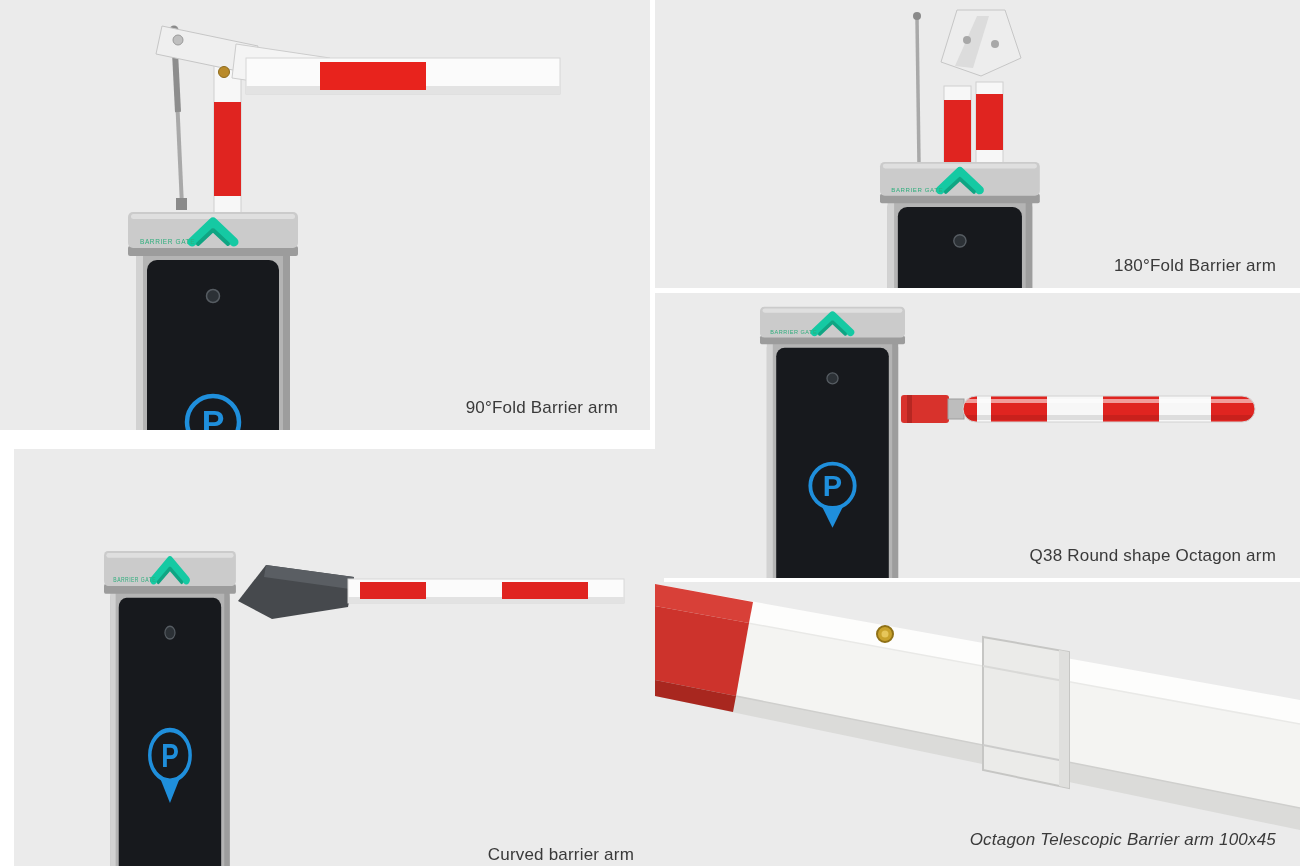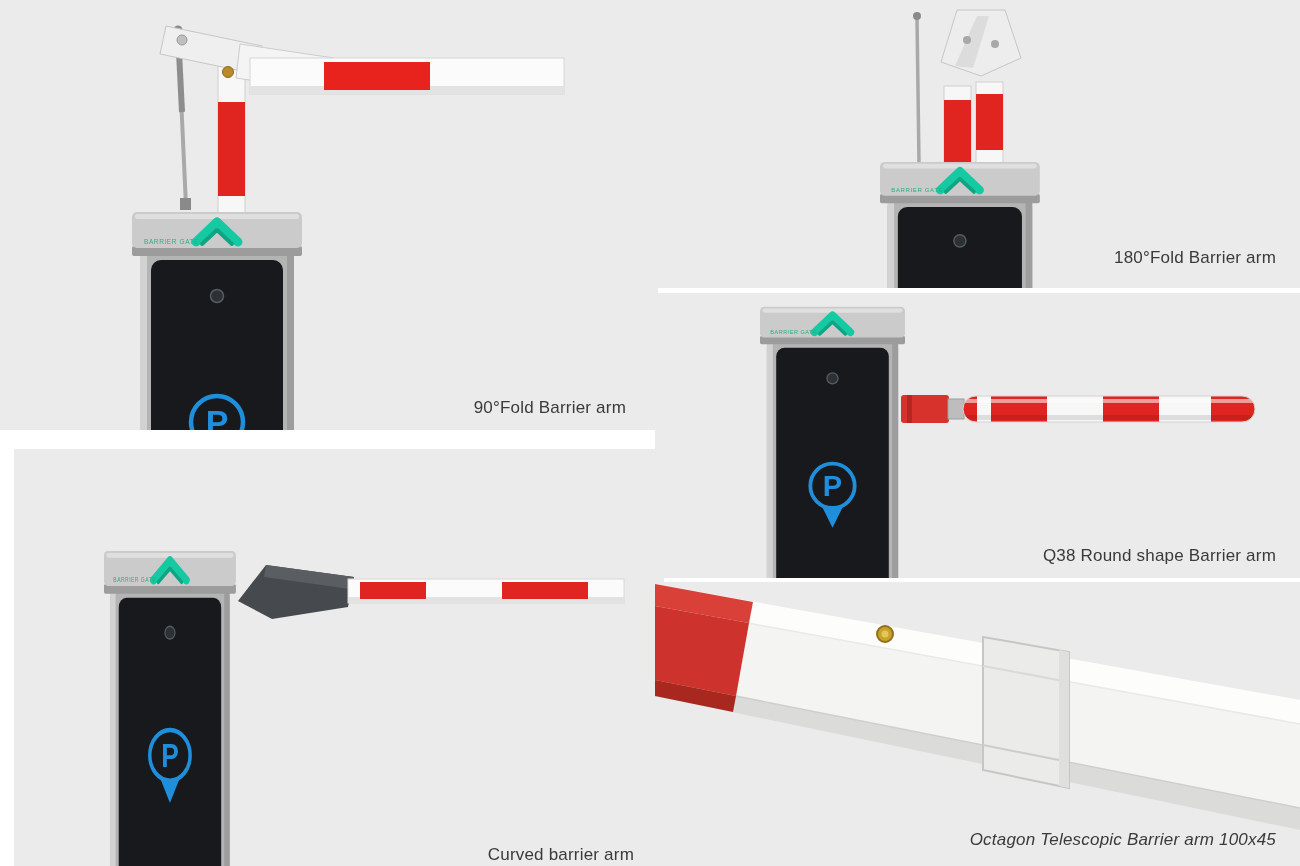--- a/index.html
+++ b/index.html
@@ -3,21 +3,21 @@
 <meta charset="utf-8">
 <style>
   html,body{margin:0;padding:0;background:#ffffff;}
   .canvas{position:relative;width:1300px;height:866px;background:#ffffff;overflow:hidden;
           font-family:"Liberation Sans",sans-serif;}
   .cell{position:absolute;background:#ebebeb;overflow:hidden;}
   .cell svg.art{position:absolute;left:0;top:0;width:100%;height:100%;display:block;}
   .label{position:absolute;color:#3a3a3a;font-size:17px;font-weight:400;letter-spacing:0.2px;
          white-space:nowrap;z-index:5;}
   
-  #cell-fold90   {left:0;    top:0;   width:650px;height:430px;padding-left:8px;}
+  #cell-fold90   {left:0;    top:0;   width:650px;height:430px;}
   #cell-curved   {left:0;    top:435px;width:650px;height:431px;}
   #cell-fold180  {left:655px;top:0;   width:645px;height:288px;}
   #cell-q38      {left:655px;top:293px;width:645px;height:285px;}
   #cell-octagon  {left:655px;top:582px;width:645px;height:284px;font-style:italic;}
 </style>
 </head>
 <body>
 
 <svg width="0" height="0" style="position:absolute" aria-hidden="true">
   <defs>
@@ -85,21 +85,21 @@
         <circle cx="340" cy="44" r="4" fill="#a8a8a8"></circle>
       </g>
       <g>
         <rect x="289" y="86" width="27" height="84" fill="#f7f7f7" stroke="#cfcfcf"></rect>
         <rect x="289" y="100" width="27" height="70" fill="#e02420"></rect>
         <rect x="321" y="82" width="27" height="88" fill="#f7f7f7" stroke="#cfcfcf"></rect>
         <rect x="321" y="94" width="27" height="56" fill="#e02420"></rect>
       </g>
       <use href="#cabinet" transform="translate(225,160) scale(0.94)"></use>
     </svg>
-    <figcaption class="label" style="right:24px;bottom:20px;">180°Fold Barrier arm</figcaption>
+    <figcaption class="label" style="right:24px;bottom:12px;">180°Fold Barrier arm</figcaption>
   </figure>
 
   <figure class="cell" id="cell-q38" style="margin:0;">
     <svg class="art" viewBox="0 0 645 285">
       <use href="#cabinet" transform="translate(105,12) scale(0.853)"></use>
       <g>
         <rect x="246" y="102" width="48" height="28" rx="3" fill="#d8322c"></rect>
         <rect x="252" y="102" width="5" height="28" fill="#b62722"></rect>
         <rect x="293" y="106" width="16" height="20" fill="#bdbdbd" stroke="#9e9e9e"></rect>
         <clipPath id="rodClip">
@@ -110,21 +110,21 @@
           <rect x="308" y="103" width="14" height="26" fill="#e02420"></rect>
           <rect x="336" y="103" width="56" height="26" fill="#e02420"></rect>
           <rect x="448" y="103" width="56" height="26" fill="#e02420"></rect>
           <rect x="556" y="103" width="44" height="26" fill="#e02420"></rect>
           <rect x="308" y="106" width="292" height="4" fill="rgba(255,255,255,0.55)"></rect>
           <rect x="308" y="122" width="292" height="5" fill="rgba(0,0,0,0.10)"></rect>
         </g>
         <rect x="308" y="103" width="292" height="26" rx="13" fill="none" stroke="#d2d2d2"></rect>
       </g>
     </svg>
-    <figcaption class="label" style="right:24px;bottom:12px;">Q38 Round shape Barrier arm</figcaption>
+    <figcaption class="label" style="right:24px;bottom:12px;">Q38 Round shape Octagon arm</figcaption>
   </figure>
 
   <figure class="cell" id="cell-curved" style="margin:14px;">
     <svg class="art" viewBox="0 0 650 431">
       <g>
         <polygon points="224,152 252,116 340,128 334,158 258,170" fill="#46494d"></polygon>
         <polygon points="252,116 340,128 336,140 250,128" fill="#5a5e63"></polygon>
       </g>
       <g>
         <rect x="334" y="130" width="276" height="24" fill="#fbfbfb" stroke="#d8d8d8"></rect>

